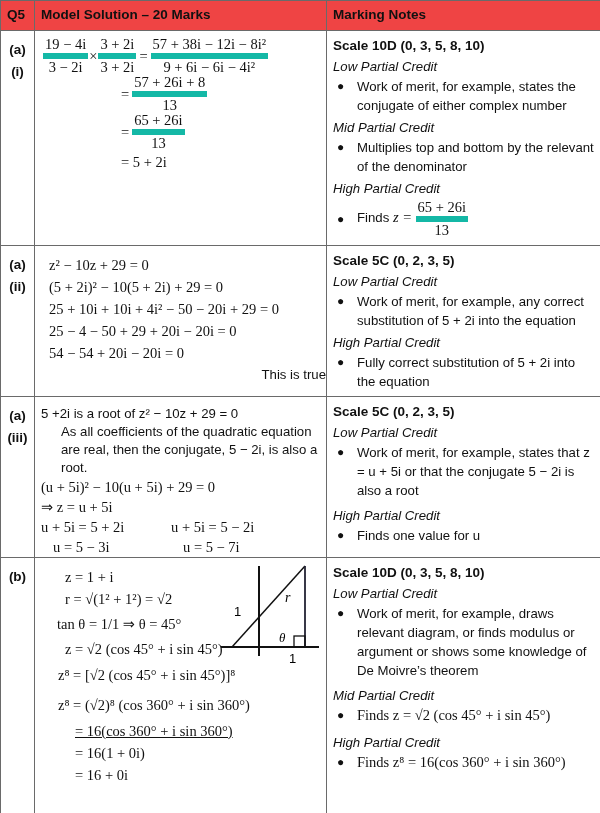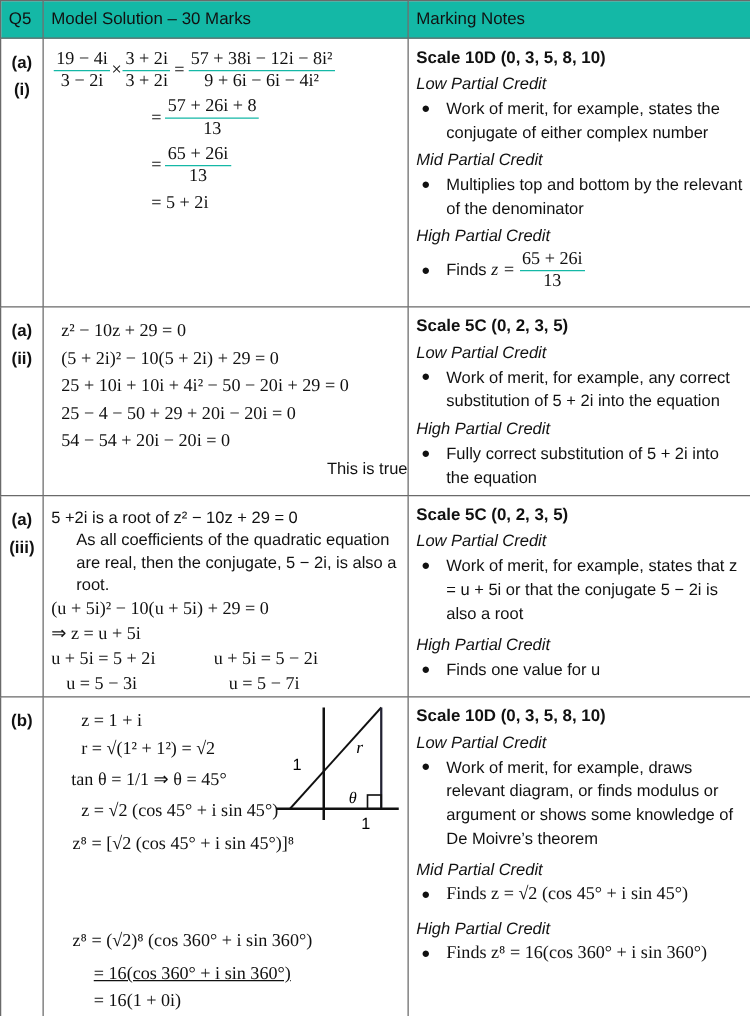--- a/index.html
+++ b/index.html
@@ -10,58 +10,58 @@
     width: 600px; height: 813px;
     border-collapse: collapse; table-layout: fixed;
   }
   table.ms td, table.ms th {
     border: 1.5px solid #6a6a6a; vertical-align: top; text-align: left;
   }
   col.c1 { width: 34px; }
   col.c2 { width: 292px; }
   col.c3 { width: 274px; }
   tr.head { height: 30px; }
-  tr.head th { background: #14b8a6; font-weight: normal; font-size: 13.5px; padding: 6px 6px 0 6px; vertical-align: top; }
+  tr.head th { background: #ef4444; font-weight: bold; font-size: 13.5px; padding: 6px 6px 0 6px; vertical-align: top; }
   tr.r1 { height: 215px; }
   tr.r2 { height: 150px; }
   tr.r3 { height: 157px; }
   tr.r4 { height: 261px; }
   td.lab { font-weight: bold; font-size: 13.5px; text-align: center !important; padding-top: 8px; }
   td.lab div { line-height: 22px; }
   .m { font-family: "Liberation Serif", serif; font-size: 14.5px; }
   .m i { font-style: italic; }
   td.sol { padding: 6px 0 0 8px; position: relative; }
   td.notes { padding: 7px 6px 0 6px; font-size: 13.2px; }
   .scale { font-weight: bold; font-size: 13.5px; margin-bottom: 6px; }
   .credit { font-style: italic; margin-bottom: 3px; margin-top: 4px; }
   .bullet { display: flex; line-height: 19px; margin-bottom: 5px; }
   .bullet .dot { width: 24px; flex: 0 0 24px; padding-left: 4px; font-size: 12px; }
   .bullet .txt { flex: 1; }
   .frac { display: inline-block; vertical-align: middle; text-align: center; }
   .frac > span { display: block; padding: 0 2px; line-height: 17px; }
-  .frac > span.num { border-bottom: 1px solid #14b8a6; }
+  .frac > span.num { border-bottom: 6px solid #14b8a6; }
   .line { line-height: 22px; white-space: nowrap; }
   .eqrow { display: flex; align-items: center; white-space: nowrap; height: 38px; }
   .plain { font-family: "Liberation Sans", sans-serif; font-size: 13.2px; text-align: right; }
   svg.diag { position: absolute; }
 </style>
 </head>
 <body>
 
 <table class="ms">
   <colgroup>
       <col class="c1">
       <col class="c2">
       <col class="c3">
     </colgroup>
 
   <tbody>
       <tr class="head">
     <th>Q5</th>
-    <th>Model Solution – 30 Marks</th>
+    <th>Model Solution – 20 Marks</th>
     <th>Marking Notes</th>
   </tr>
 
   <tr class="r1">
     <td class="lab">
       <div>(a)</div>
       <div>(i)</div>
     </td>
     <td class="sol m">
       <div class="eqrow">
@@ -187,21 +187,21 @@
   <tr class="r4">
     <td class="lab">
       <div>(b)</div>
     </td>
     <td class="sol m" style="padding-top:8px;">
       <div class="line" style="padding-left:22px;">z = 1 + i</div>
       <div class="line" style="padding-left:22px;">r = √(1² + 1²) = √2</div>
       <div class="line" style="padding-left:2px;line-height:28px;margin-left:12px;">tan θ = 1/1 ⇒ θ = 45°</div>
       <div class="line" style="padding-left:22px;">z = √2 (cos 45° + i sin 45°)</div>
       <div class="line" style="padding-left:15px;line-height:30px;">z⁸ = [√2 (cos 45° + i sin 45°)]⁸</div>
-      <div class="line" style="padding-left:15px;line-height:30px;margin-top:48px;">z⁸ = (√2)⁸ (cos 360° + i sin 360°)</div>
+      <div class="line" style="padding-left:15px;line-height:30px;">z⁸ = (√2)⁸ (cos 360° + i sin 360°)</div>
       <div class="line" style="padding-left:32px;text-decoration:underline;">= 16(cos 360° + i sin 360°)</div>
       <div class="line" style="padding-left:32px;">= 16(1 + 0i)</div>
       <div class="line" style="padding-left:32px;">= 16 + 0i</div>
 
       <svg class="diag" style="left:172px;top:6px;" width="118" height="100">
         <line x1="52" y1="2" x2="52" y2="92" stroke="#111" stroke-width="2"></line>
         <line x1="14" y1="83" x2="112" y2="83" stroke="#111" stroke-width="2"></line>
         <line x1="52" y1="83" x2="125" y2="2" stroke="#111" stroke-width="1.5" transform="translate(-27,0)"></line>
         <line x1="98" y1="2" x2="98" y2="83" stroke="#223" stroke-width="1.8"></line>
         <rect x="87" y="72" width="11" height="11" fill="none" stroke="#111" stroke-width="1.3"></rect>

